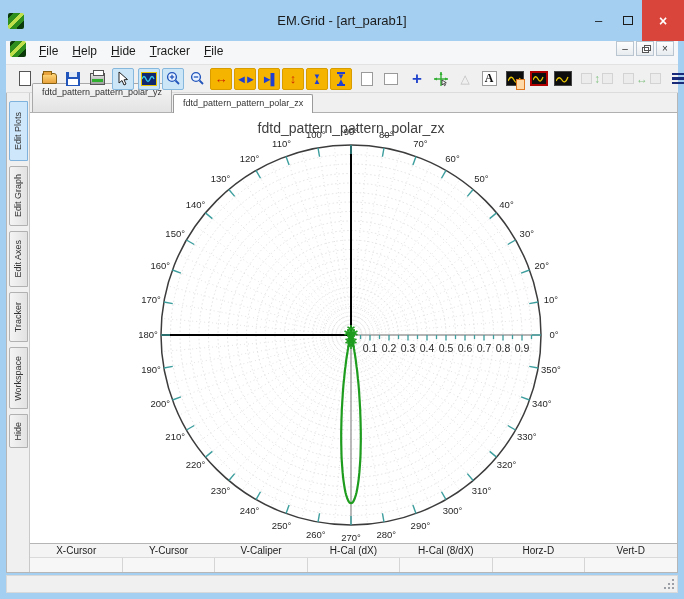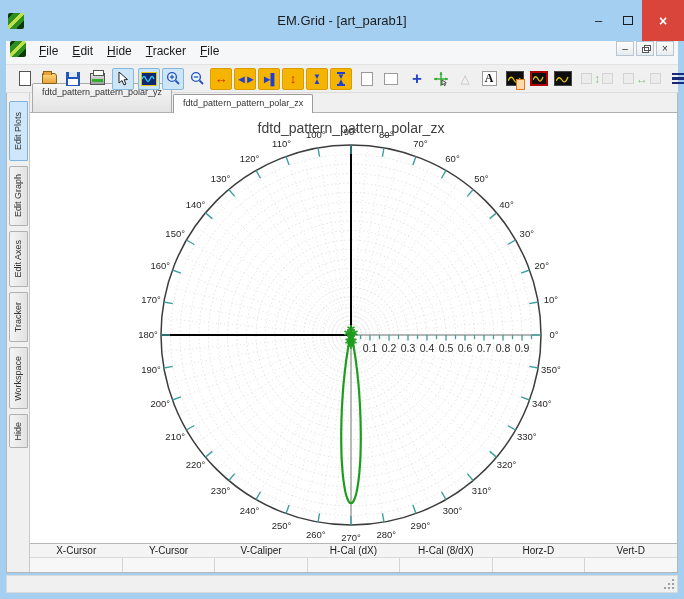--- a/index.html
+++ b/index.html
@@ -114,21 +114,21 @@
       <div class="cap-btn">
           <span class="maxbox"></span>
         </div>
       <div class="cap-btn cap-close">×</div>
     </div>
   </div>
 
   <div id="menubar">
     <div class="app-logo"></div>
     <div class="menu-item">File</div>
-    <div class="menu-item">Edit</div>
+    <div class="menu-item">Help</div>
     <div class="menu-item">Hide</div>
     <div class="menu-item">Tracker</div>
     <div class="menu-item">File</div>
     <div id="mdi-buttons">
       <div class="mdi-btn">–</div>
       <div class="mdi-btn mdi-restore">
           <span class="r1"></span>
           <span class="r2"></span>
         </div>
       <div class="mdi-btn">×</div>

